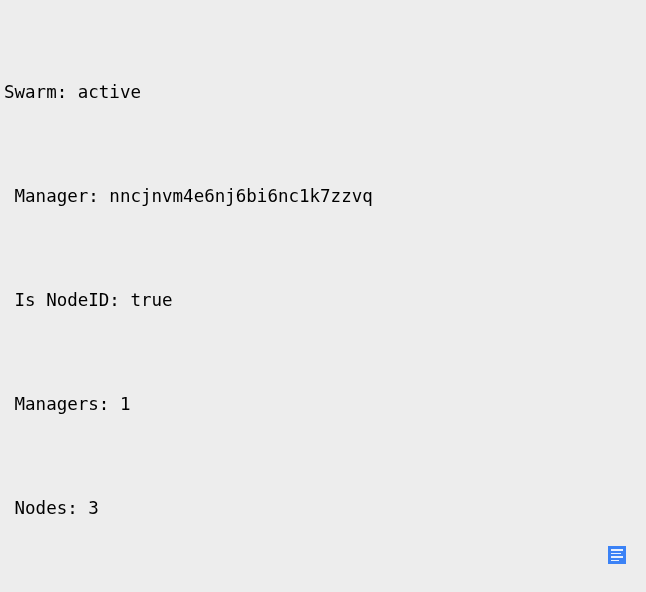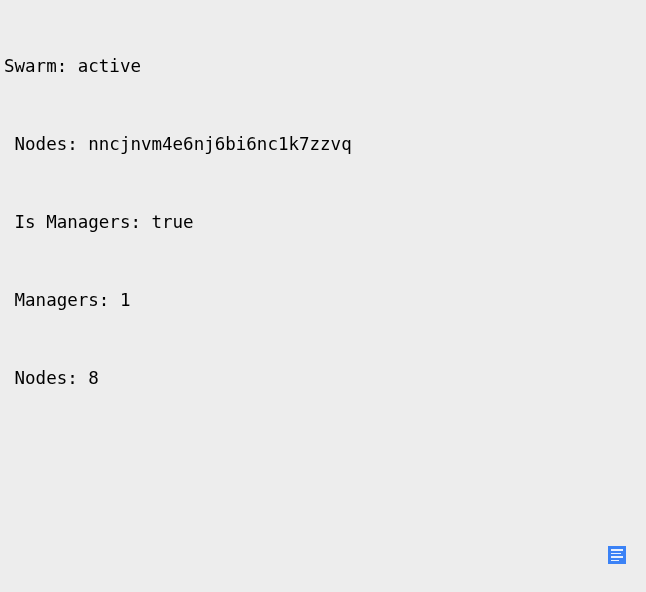--- a/index.html
+++ b/index.html
@@ -11,21 +11,21 @@
       font-size: 17.5px;
       line-height: 26px;
       color: #000;
       overflow: hidden;
       position: relative;
     }
     .terminal {
       padding: 1px 0 0 4px;
       white-space: pre;
     }
-    .line { display: block; white-space: pre; }
+    .line { display: block; white-space: pre; margin-top: 26px; }
     .widget {
       position: absolute;
       right: 20px;
       bottom: 28px;
       width: 18px;
       height: 18px;
       background: #3b82f6;
       display: flex;
       flex-direction: column;
       justify-content: center;
@@ -41,24 +41,24 @@
     .widget span:nth-child(1){ width: 12px; }
     .widget span:nth-child(2){ width: 10px; }
     .widget span:nth-child(3){ width: 12px; }
     .widget span:nth-child(4){ width: 8px; }
   </style>
 </head>
 <body>
 
 <div class="terminal">
   <span class="line">Swarm: active</span>
-  <span class="line"> Nodes: nncjnvm4e6nj6bi6nc1k7zzvq</span>
-  <span class="line"> Is Managers: true</span>
+  <span class="line"> Manager: nncjnvm4e6nj6bi6nc1k7zzvq</span>
+  <span class="line"> Is NodeID: true</span>
   <span class="line"> Managers: 1</span>
-  <span class="line"> Nodes: 8</span>
+  <span class="line"> Nodes: 3</span>
   
   
   
   
   
   
   
   
   
   

